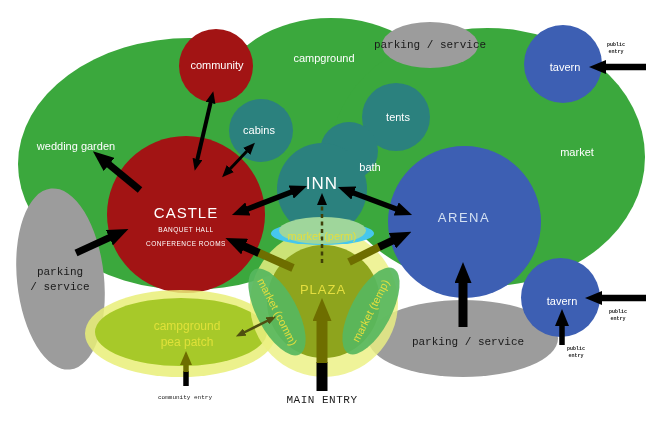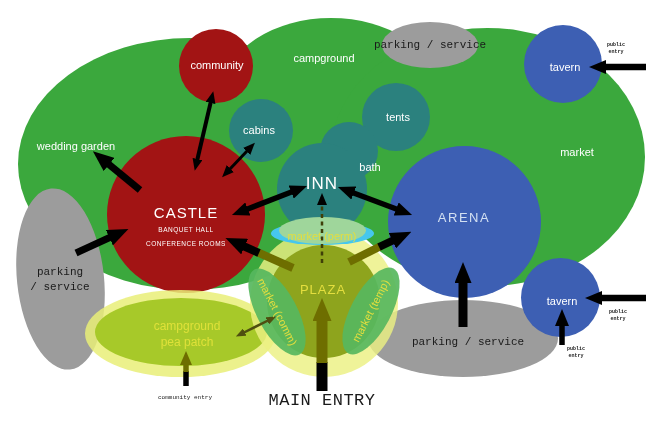--- a/index.html
+++ b/index.html
@@ -61,21 +61,21 @@
   .castle-s1{left:186px;top:229px;font-size:6.5px;letter-spacing:.5px;}
   .castle-s2{left:186px;top:243px;font-size:6.5px;letter-spacing:.5px;}
   .parking-top-l{left:430px;top:45px;}
   .parking-left-l{left:60px;top:280px;line-height:15px;}
   .parking-bottom-l{left:468px;top:342px;}
   .plaza-l{left:323px;top:289px;font-size:13px;letter-spacing:1px;}
   .mperm-l{left:322px;top:236px;}
   .mcomm-l{left:277px;top:312px;transform:translate(-50%,-50%) rotate(63deg);}
   .mtemp-l{left:371px;top:311px;transform:translate(-50%,-50%) rotate(-63deg);}
   .pea-l{left:187px;top:334px;font-size:12px;line-height:16px;color:#dfe139;}
-  .main-entry-l{left:322px;top:400px;font-size:17px;letter-spacing:.5px;}
+  .main-entry-l{left:322px;top:400px;font-size:11px;letter-spacing:.5px;}
   .community-entry-l{left:185px;top:397px;font-size:6px;}
   .tiny{font-size:5px;line-height:7px;font-weight:bold;}
   .public-tr-l{left:616px;top:49px;}
   .public-br1-l{left:618px;top:316px;}
   .public-br2-l{left:576px;top:353px;}
 
   #arrows{position:absolute;left:0;top:0;pointer-events:none;}
 </style>
 </head>
 <body>

